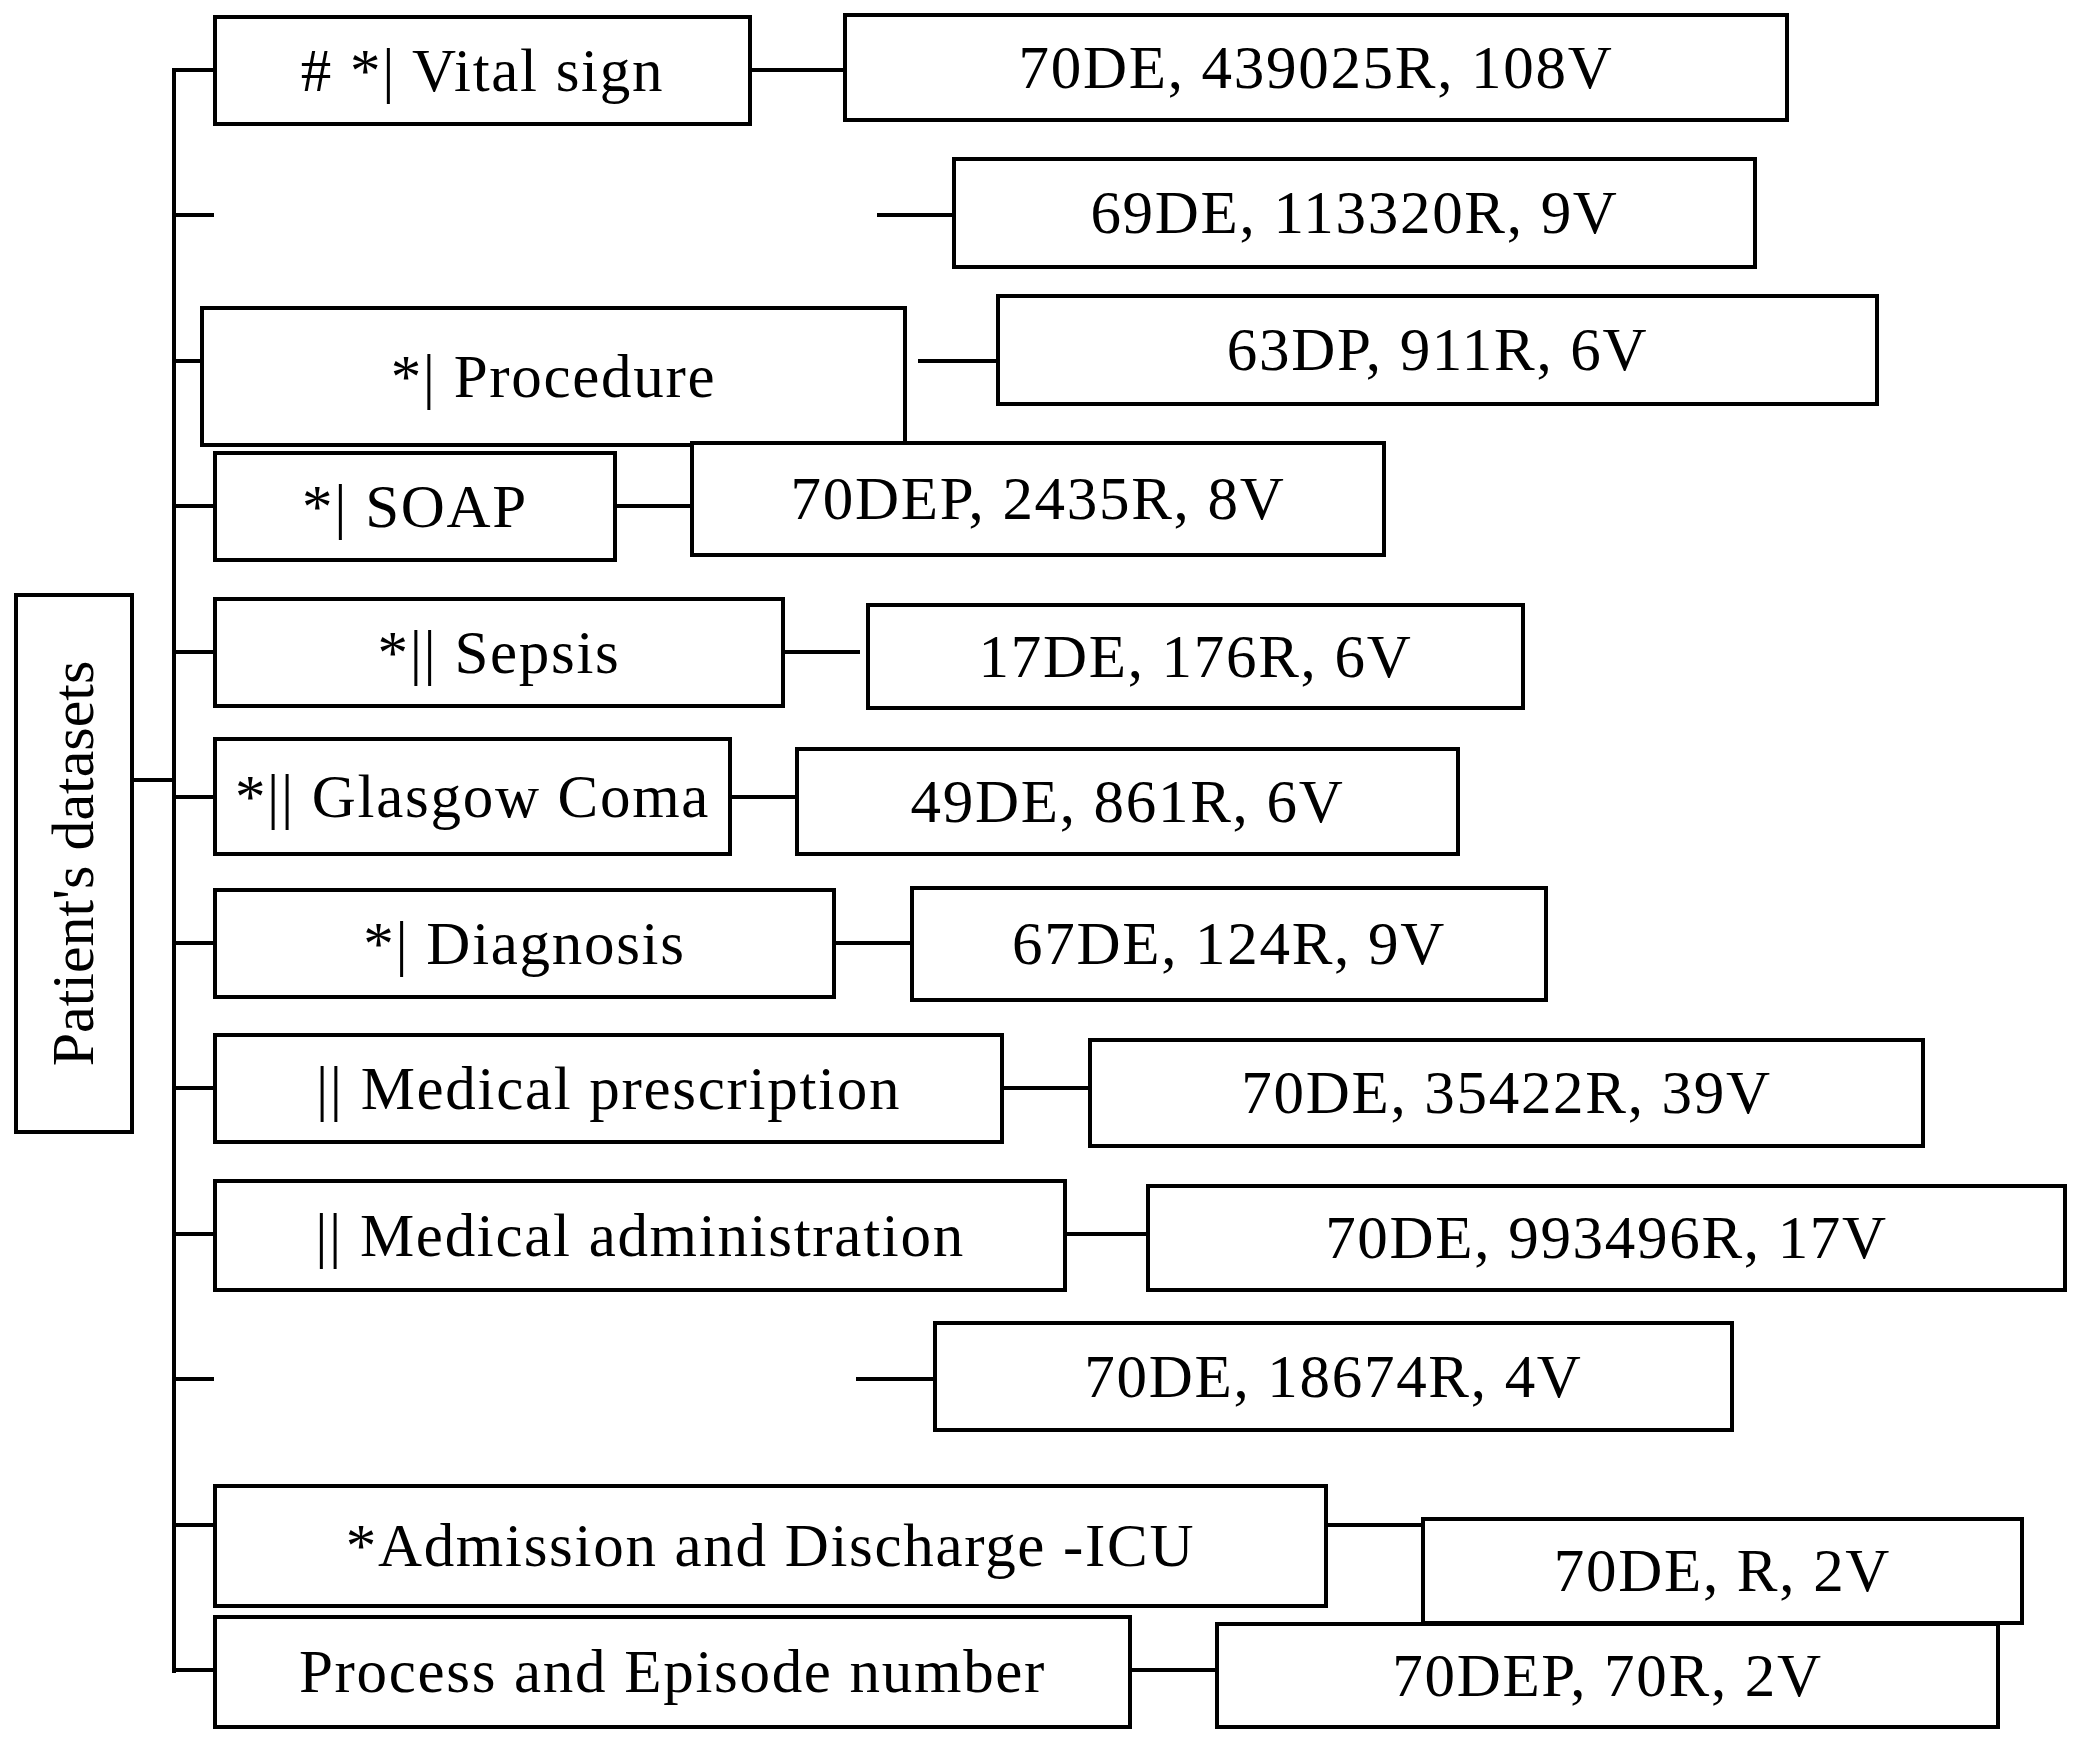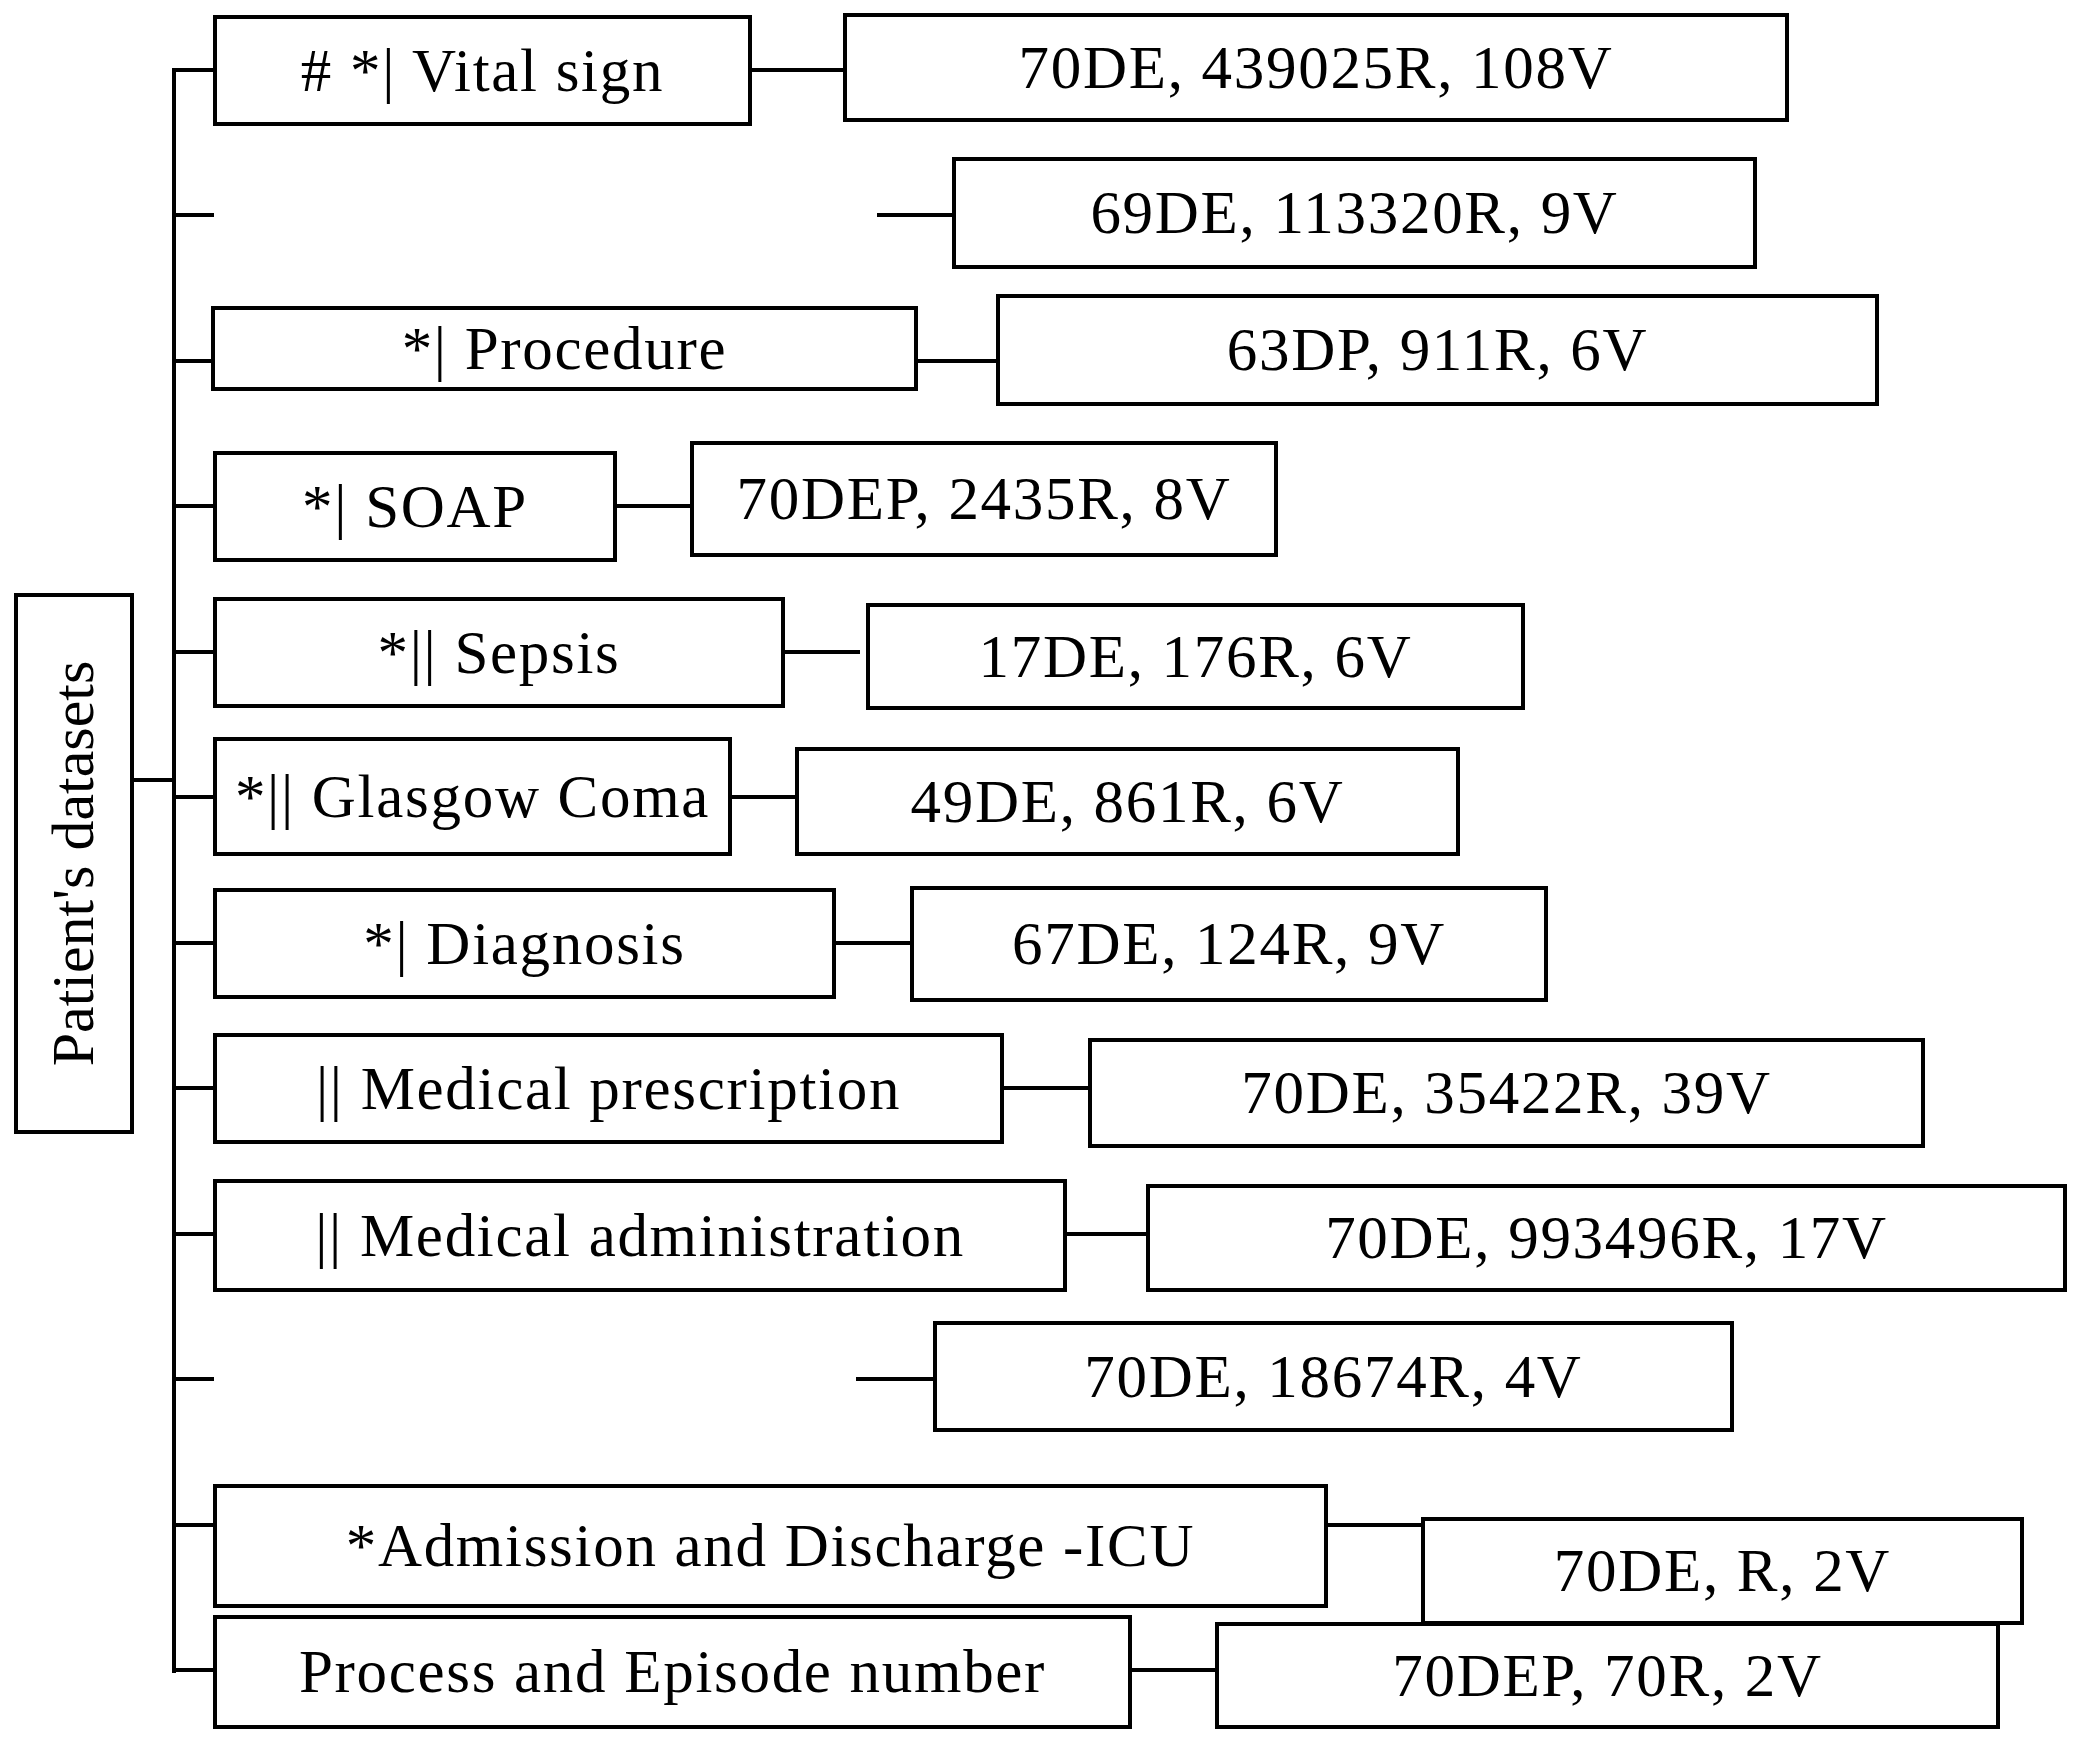--- a/index.html
+++ b/index.html
@@ -74,34 +74,34 @@
     <span>70DE, 439025R, 108V</span>
   </div>
 
   <div class="line hline" style="left:174px; top:213px; width:40px;"></div>
   <div class="line hline" style="left:877px; top:213px; width:77px;"></div>
   <div class="box value-box" style="left:952px; top:157px; width:805px; height:112px;">
     <span>69DE, 113320R, 9V</span>
   </div>
 
   <div class="line hline" style="left:174px; top:359px; width:40px;"></div>
-  <div class="box label-box" style="left:211px; top:306px; width:707px; height:85px;">
+  <div class="box label-box" style="left:200px; top:306px; width:707px; height:141px;">
     <span>*| Procedure</span>
   </div>
   <div class="line hline" style="left:918px; top:359px; width:79px;"></div>
   <div class="box value-box" style="left:996px; top:294px; width:883px; height:112px;">
     <span>63DP, 911R, 6V</span>
   </div>
 
   <div class="line hline" style="left:174px; top:504px; width:40px;"></div>
   <div class="box label-box" style="left:213px; top:451px; width:404px; height:111px;">
     <span>*| SOAP</span>
   </div>
   <div class="line hline" style="left:616px; top:504px; width:76px;"></div>
-  <div class="box value-box" style="left:690px; top:441px; width:588px; height:116px;">
+  <div class="box value-box" style="left:690px; top:441px; width:696px; height:116px;">
     <span>70DEP, 2435R, 8V</span>
   </div>
 
   <div class="line hline" style="left:174px; top:650px; width:40px;"></div>
   <div class="box label-box" style="left:213px; top:597px; width:572px; height:111px;">
     <span>*|| Sepsis</span>
   </div>
   <div class="line hline" style="left:784px; top:650px; width:76px;"></div>
   <div class="box value-box" style="left:858px; top:603px; width:659px; height:107px;margin-left:8px;">
     <span>17DE, 176R, 6V</span>

